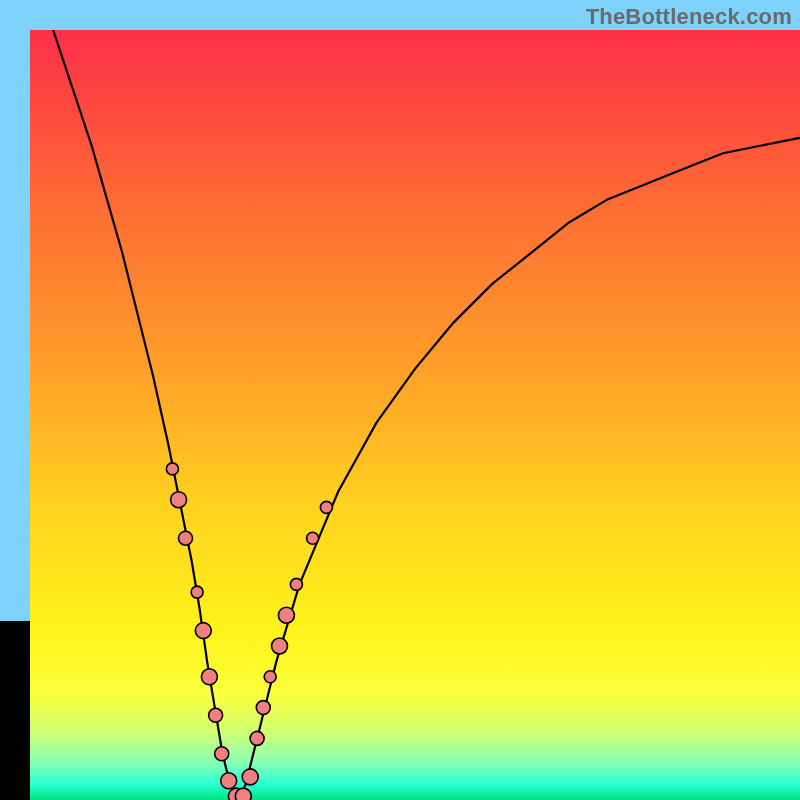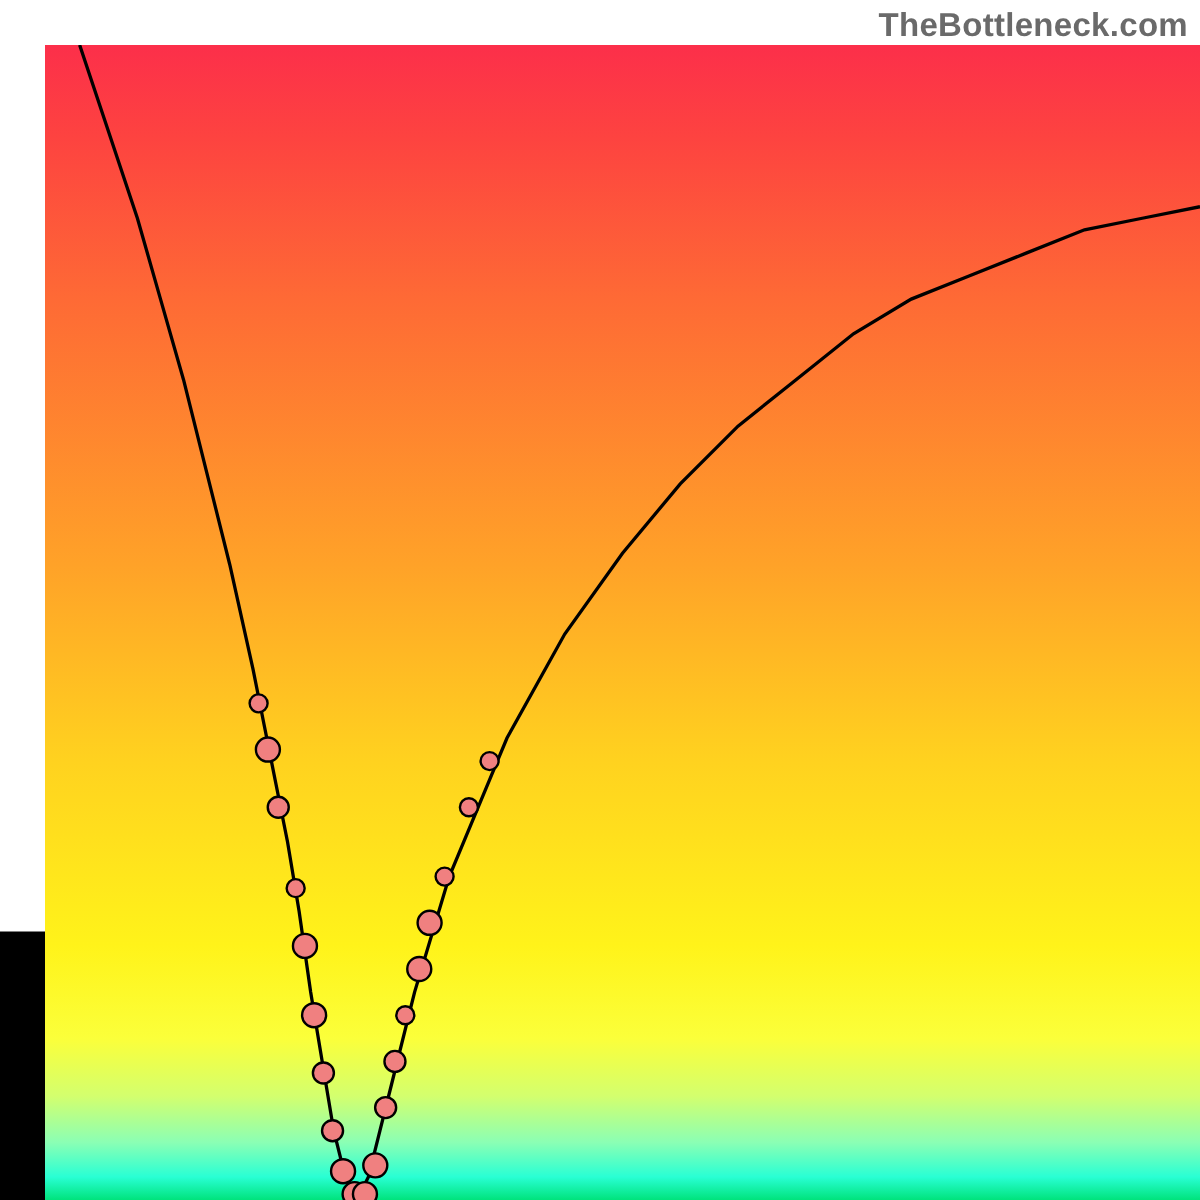--- a/index.html
+++ b/index.html
@@ -8,21 +8,21 @@
     width: 800px;
     height: 800px;
     overflow: hidden;
     background: #000;
     font-family: Arial, Helvetica, sans-serif;
   }
   .frame {
     position: relative;
     width: 800px;
     height: 621px;
-    background: #ffffff;
+    background: #7dd3fc;
   }
   .plot-area {
     position: absolute;
     left: 30px;
     top: 30px;
     width: 770px;
     height: 770px;
     background: linear-gradient(to bottom,
       #fc2f4a 0%,
       #fd4340 8%,

